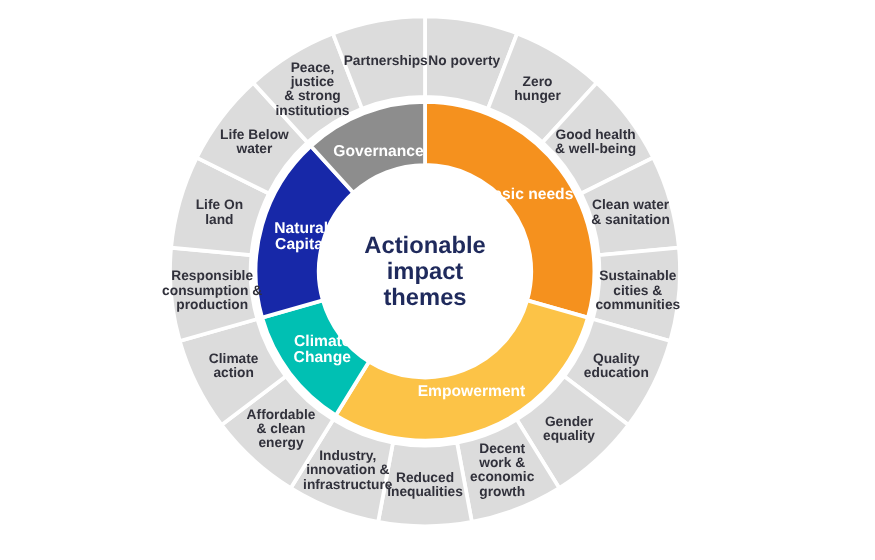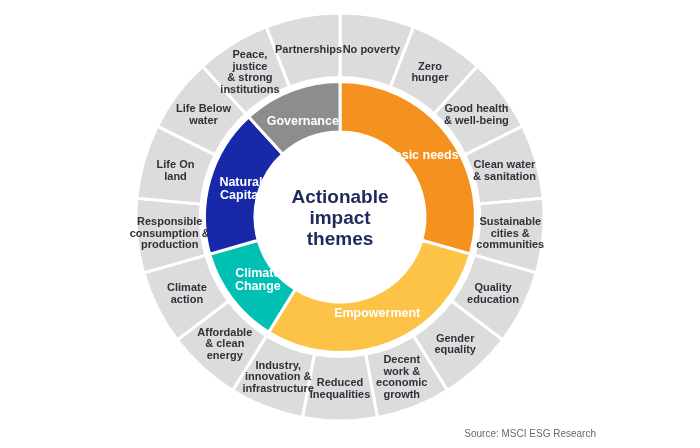--- a/index.html
+++ b/index.html
@@ -66,14 +66,13 @@
         <text text-anchor="middle" class="inner-label"><tspan x="240.93195875319964" y="182.31271202257545">Natural</tspan><tspan x="240.93195875319964" y="195.31271202257545">Capital</tspan></text>
         <text text-anchor="middle" class="outer-label"><tspan x="169.7294558535491" y="221.27788946822469">Responsible</tspan><tspan x="169.7294558535491" y="232.77788946822469">consumption &amp;</tspan><tspan x="169.7294558535491" y="244.27788946822469">production</tspan></text>
         <text text-anchor="middle" class="outer-label"><tspan x="175.52781501744786" y="164.45362869767405">Life On</tspan><tspan x="175.52781501744786" y="175.95362869767405">land</tspan></text>
         <text text-anchor="middle" class="outer-label"><tspan x="203.53905413507897" y="108.19947717914725">Life Below</tspan><tspan x="203.53905413507897" y="119.69947717914725">water</tspan></text>
         <text text-anchor="middle" class="inner-label"><tspan x="302.79210838272326" y="120.95536037135135">Governance</tspan></text>
         <text text-anchor="middle" class="outer-label"><tspan x="249.980100147972" y="54.36286979023609">Peace,</tspan><tspan x="249.980100147972" y="65.86286979023609">justice</tspan><tspan x="249.980100147972" y="77.36286979023609">&amp; strong</tspan><tspan x="249.980100147972" y="88.86286979023609">institutions</tspan></text>
         <text text-anchor="middle" class="outer-label"><tspan x="308.5788324533664" y="48.911599954052804">Partnerships</tspan></text>
         <text text-anchor="middle" class="center-label"><tspan x="340" y="196">Actionable</tspan><tspan x="340" y="217">impact</tspan><tspan x="340" y="238">themes</tspan></text>
       </g>
     </svg>
-  <div class="source">Source: MSCI ESG Research</div>
 </div>
 
 </body></html>

